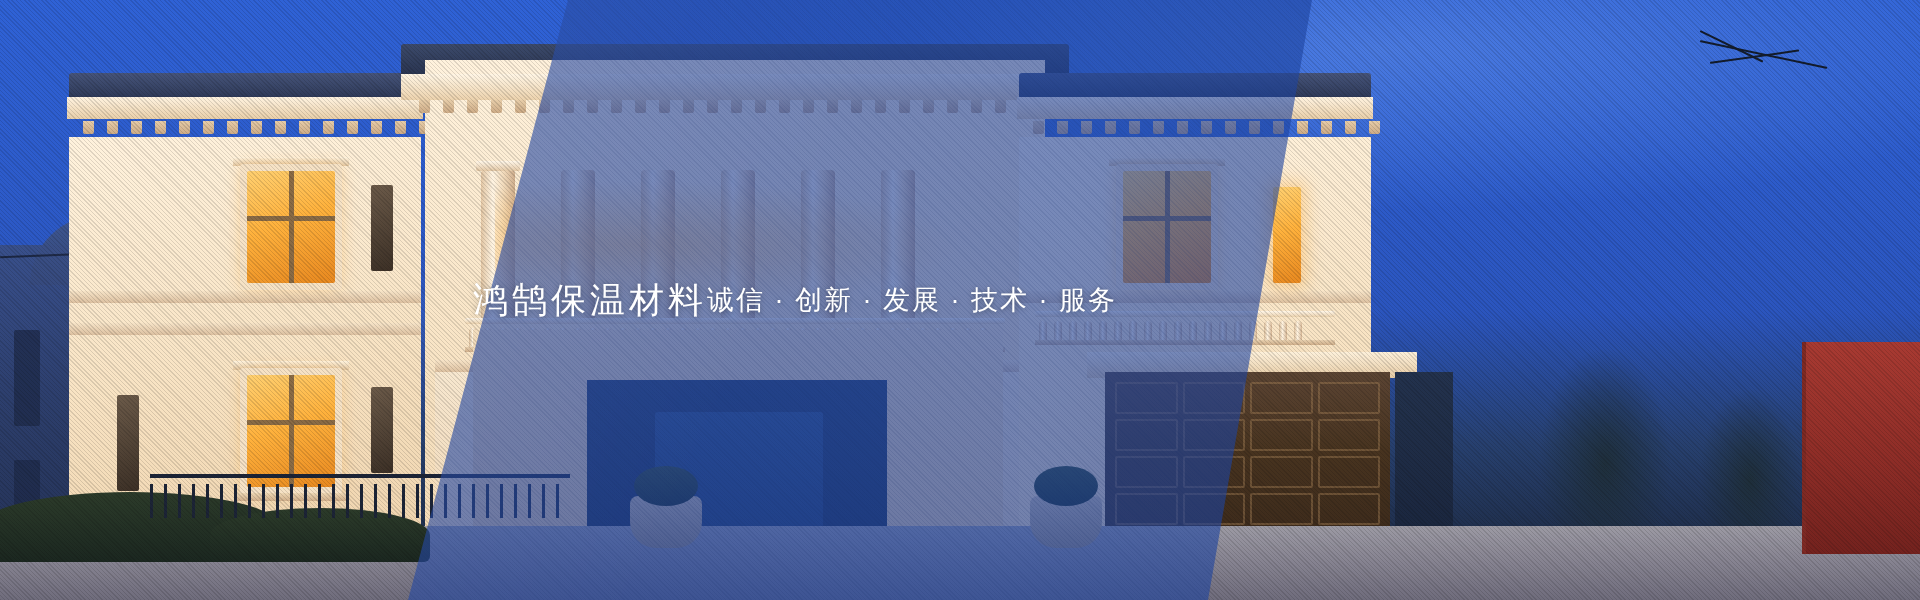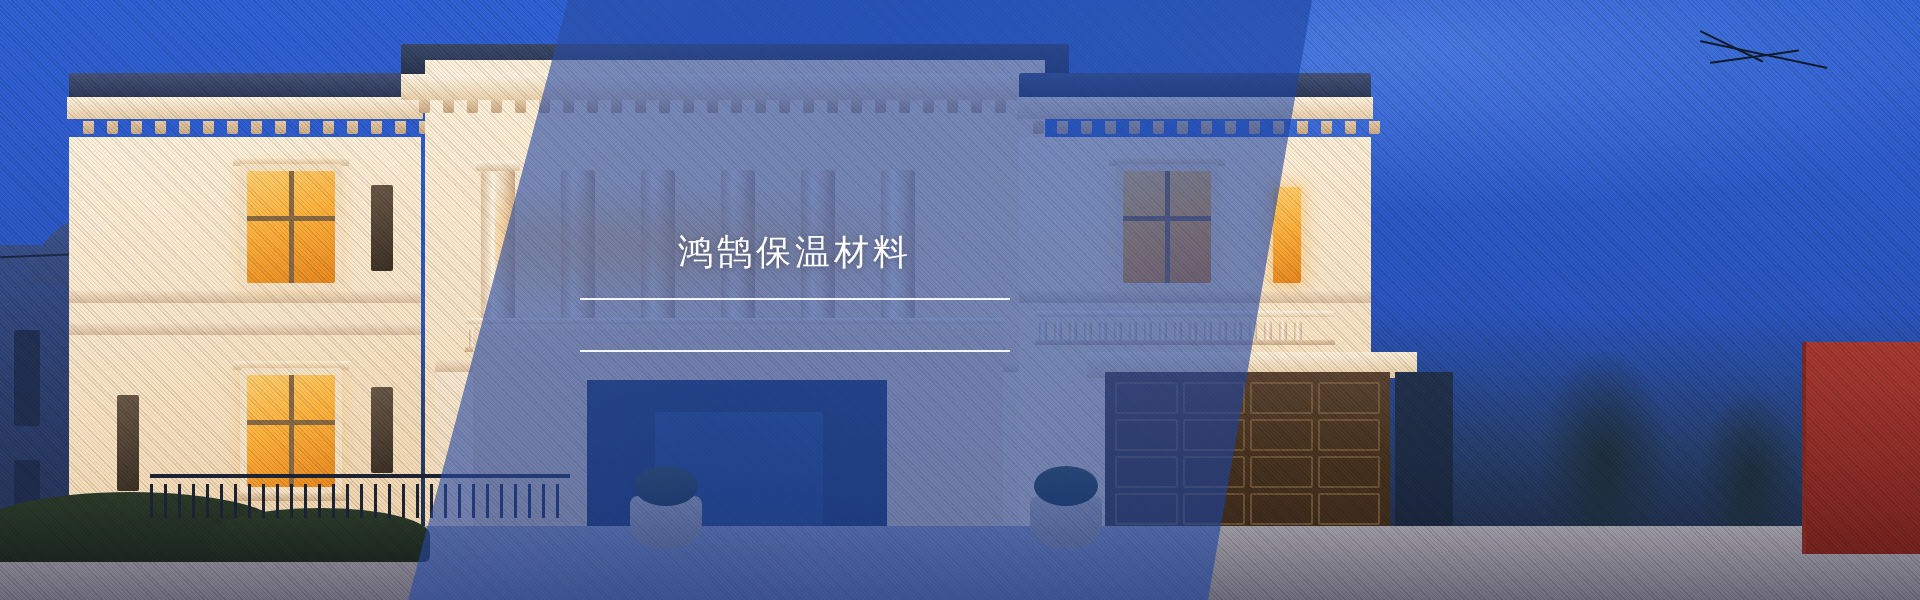--- a/index.html
+++ b/index.html
@@ -149,21 +149,21 @@
       -webkit-clip-path:polygon(568px 0, 1312px 0, 1208px 600px, 408px 600px);
       clip-path:polygon(568px 0, 1312px 0, 1208px 600px, 408px 600px); }
 
   .overlay-sheen { position:absolute; inset:0; pointer-events:none;
       background:linear-gradient(115deg, rgba(255,255,255,.10) 0%, rgba(255,255,255,0) 42%);
       -webkit-clip-path:polygon(568px 0, 1312px 0, 1208px 600px, 408px 600px);
       clip-path:polygon(568px 0, 1312px 0, 1208px 600px, 408px 600px); }
 
   
   .content { position:absolute; left:560px; top:0; width:470px; height:600px;
-             display:flex; flex-direction:column; justify-content:center;
+             display:flex; flex-direction:row; justify-content:center;
              align-items:center; text-align:center; }
 
   .brand { color:#ffffff; font-size:35px; letter-spacing:4px; font-weight:400;
            text-shadow:0 1px 6px rgba(0,0,0,.35); white-space:nowrap; }
 
   .rule { width:430px; height:2px; background:rgba(255,255,255,.92); margin:22px 0 26px 0; }
   .rule.bottom { margin:24px 0 20px 0; }
 
   .headline { display:flex; flex-direction:column; gap:6px; }
   .headline .hl { font-size:57px; font-weight:bold; color:#fff22d; line-height:1.08;
@@ -485,15 +485,16 @@
 
     <div class="brand">鸿鹄保温材料</div>
 
     <div class="rule"></div>
 
     <div class="headline">
     </div>
 
     <div class="rule bottom"></div>
 
+    <div class="tagline">诚信 · 创新 · 发展 · 技术 · 服务</div>
   </div>
 
 </div>
 
 </body></html>

